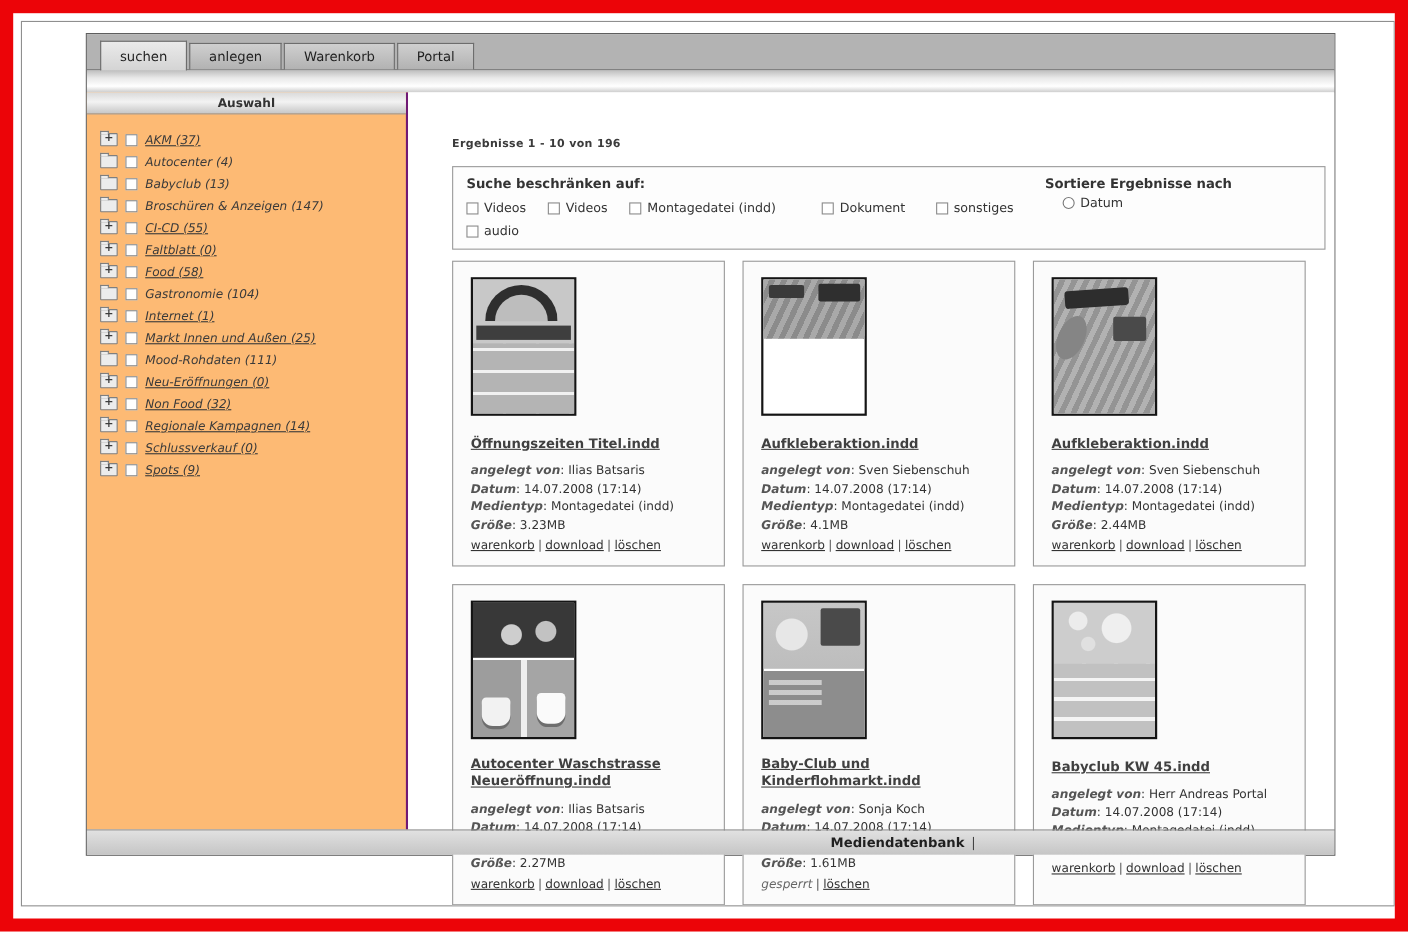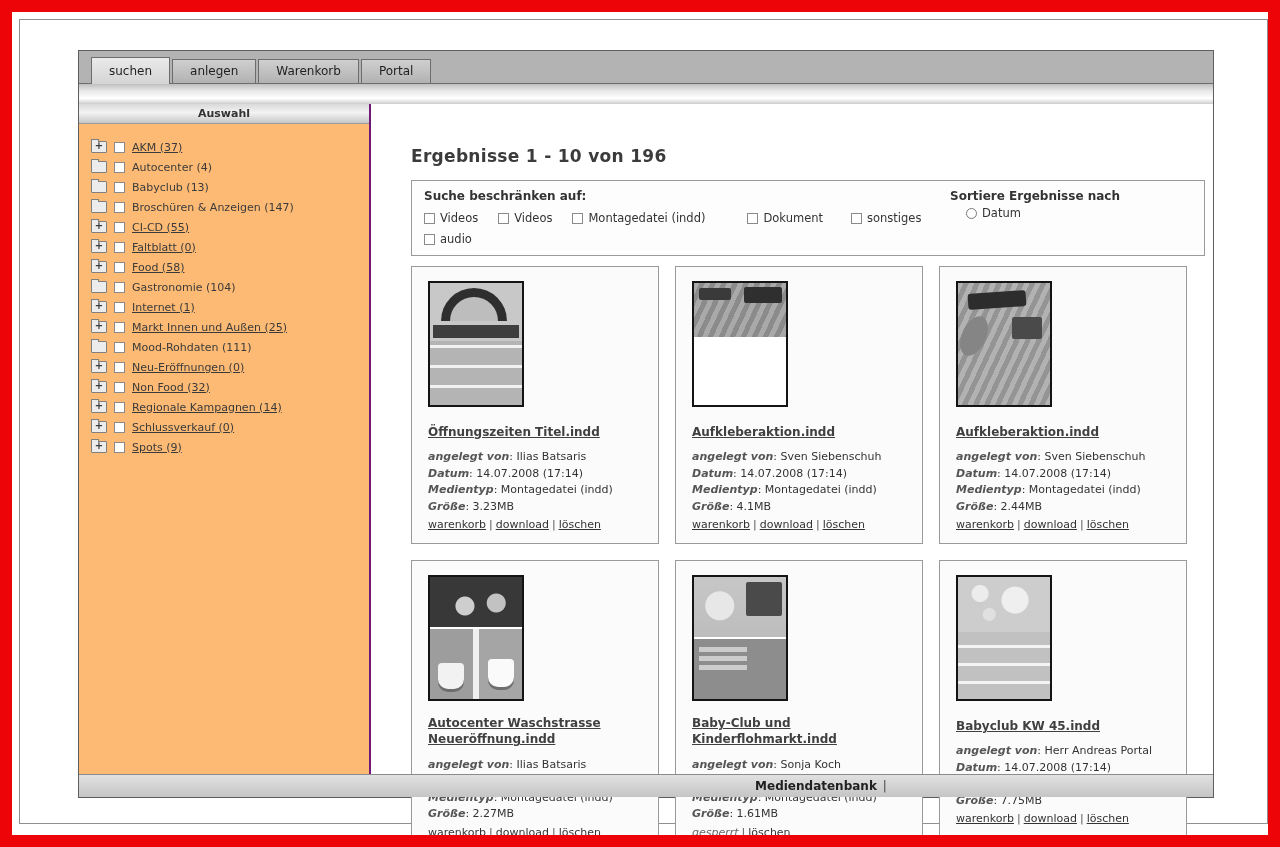--- a/index.html
+++ b/index.html
@@ -1,43 +1,43 @@
 <!DOCTYPE html>
 <html><head>
 <meta charset="utf-8">
 <style>
   html,body{margin:0;padding:0;background:#fff;}
   .canvas{position:relative;width:1280px;height:847px;box-sizing:border-box;border:12px solid #ec0408;background:#fff;font-family:"DejaVu Sans",sans-serif;overflow:hidden;}
   .outer-frame{position:absolute;left:7px;top:7px;width:1247px;height:803px;border:1px solid #8f8f8f;}
-  .app-window{position:absolute;left:66px;top:38px;width:1134px;height:746px;border:1px solid #5e5e5e;background:#fff;display:flex;flex-direction:column;box-sizing:content-box;}
+  .app-window{position:absolute;left:66px;top:18px;width:1134px;height:746px;border:1px solid #5e5e5e;background:#fff;display:flex;flex-direction:column;box-sizing:content-box;}
 
   
   .tabstrip{height:32px;background:#b3b3b3;border-bottom:1px solid #6d6d6d;display:flex;align-items:flex-end;padding-left:12px;flex:0 0 auto;}
   .tab{font-size:12px;color:#1f1f1f;border:1px solid #6d6d6d;border-bottom:none;background:linear-gradient(#cfcfcf,#b2b2b2);padding:4px 17px 5px;margin-right:2px;cursor:pointer;white-space:nowrap;}
   .tab.active{background:linear-gradient(#eaeaea,#d4d4d4);position:relative;z-index:2;margin-bottom:-1px;padding-top:6px;padding-bottom:6px;}
 
   
   .gloss{height:20px;flex:0 0 auto;background:linear-gradient(180deg,#bfbfbf 0%,#e9e9e9 35%,#ffffff 72%,#cccccc 100%);}
 
   
   .main{flex:1;display:flex;min-height:0;}
   .sidebar{width:290px;flex:0 0 auto;border-right:2px solid #701a75;display:flex;flex-direction:column;background:#fdba74;}
   .sidebar-header{height:19px;line-height:19px;text-align:center;font-size:11px;font-weight:bold;color:#333;background:linear-gradient(#dadada,#f3f3f3 45%,#c7c7c7);border-bottom:1px solid #9a9a9a;}
-  .tree{padding:16px 0 0 12px;overflow:hidden;}
+  .tree{padding:16px 0 0 12px;overflow:hidden;font-style:italic;}
   .trow{display:flex;align-items:center;gap:7px;height:14px;margin-bottom:6px;}
   .folder{width:14px;height:10px;border:1px solid #7f7f7f;background:#ececec;position:relative;border-radius:1px;flex:0 0 auto;}
   .folder::before{content:"";position:absolute;left:-1px;top:-3px;width:6px;height:2px;background:#ececec;border:1px solid #7f7f7f;border-bottom:none;}
   .folder.plus::after{content:"+";position:absolute;left:0;right:0;top:-2px;text-align:center;font-size:10px;font-weight:bold;line-height:12px;color:#3c3c3c;}
   .cb{width:11px;height:11px;border:1px solid #8a8a8a;background:#fff;display:inline-block;flex:0 0 auto;box-sizing:border-box;}
   .tlabel{font-size:11px;color:#3a3a3a;white-space:nowrap;}
   .linkish{text-decoration:underline;cursor:pointer;}
 
   
   .content{flex:1;padding:0 8px 0 40px;background:#fff;min-width:0;}
-  .results-heading{margin-top:42px;font-size:17px;font-weight:bold;color:#3b3b3b;letter-spacing:.3px;}
+  .results-heading{margin-top:42px;font-size:10px;font-weight:bold;color:#3b3b3b;letter-spacing:.3px;}
   .filterbox{margin-top:14px;border:1px solid #9a9a9a;background:#fdfdfd;padding:8px 12px 9px;display:flex;justify-content:space-between;align-items:flex-start;}
   .filter-title{font-size:12px;font-weight:bold;color:#333;margin-bottom:8px;}
   .chk-row{display:flex;align-items:center;}
   .chk{display:flex;align-items:center;gap:5px;font-size:11.5px;color:#333;margin-right:20px;cursor:pointer;}
   .chk.sp1{margin-left:22px;}
   .chk.sp2{margin-left:8px;}
   .chk-row2{margin-top:7px;}
   .sortblock{width:240px;flex:0 0 auto;padding-right:2px;}
   .sort-title{font-size:12px;font-weight:bold;color:#333;margin-bottom:3px;white-space:nowrap;}
   .sort-opts{display:flex;justify-content:space-between;}

